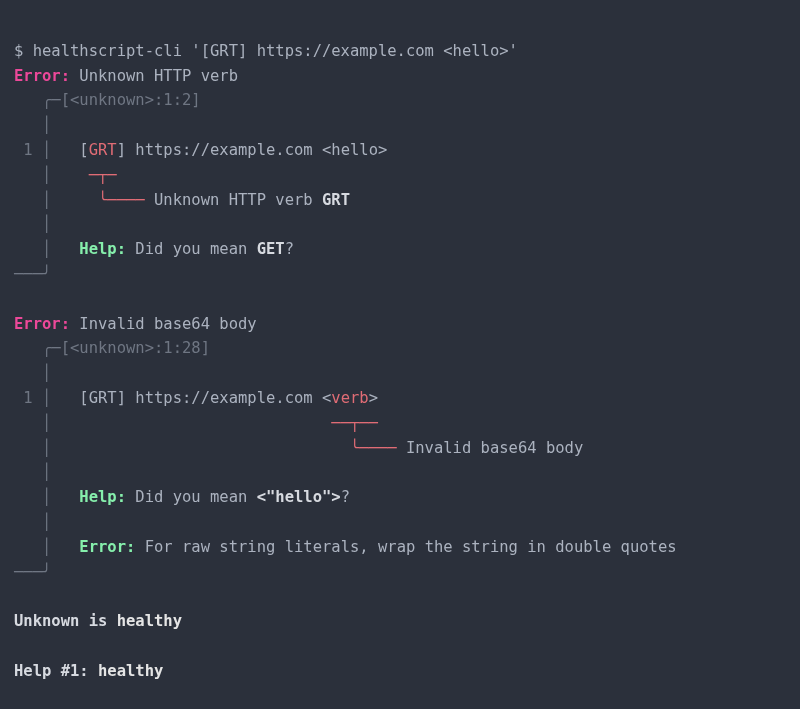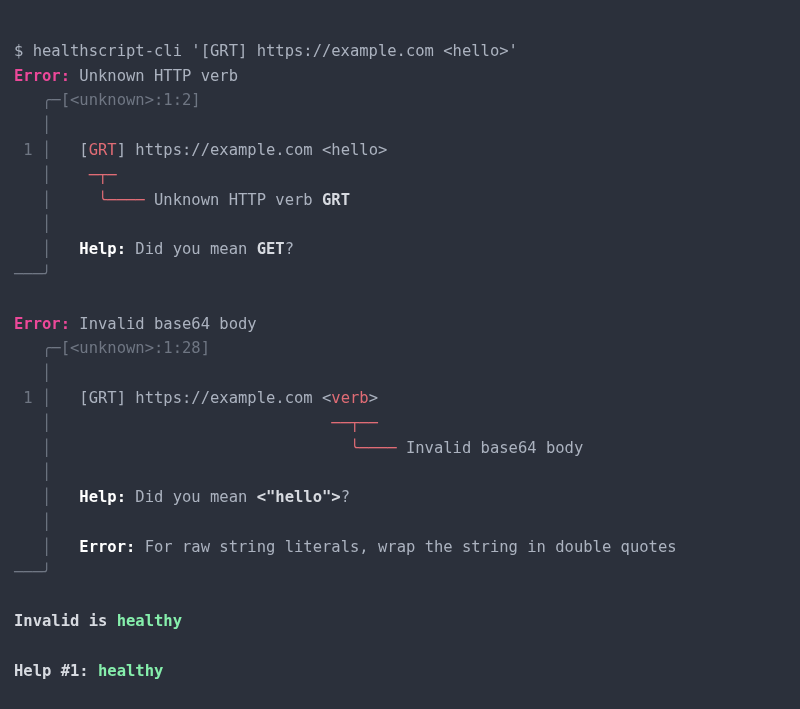--- a/index.html
+++ b/index.html
@@ -14,22 +14,22 @@
   .terminal {
     width: 800px;
     box-sizing: border-box;
     padding: 14px 14px 18px 14px;
     white-space: pre;
   }
   .prompt { color: #abb2bf; }
   .dim    { color: #6f7683; }
   .err    { color: #ec4899; }
   .red    { color: #e06c75; }
-  .cyan   { color: #ffffff; }
-  .grn    { color: #86efac; text-align: right; }
+  .cyan   { color: #86efac; }
+  .grn    { color: #e5e5e5; text-align: right; }
   .bold   { font-weight: 700; }
   .wht    { color: #d7dae0; }
 </style>
 </head>
 <body>
 
 <div class="terminal">
 <span><span class="prompt">$ </span><span>healthscript-cli </span><span>'[GRT] https://example.com &lt;hello&gt;'</span></span>
 <span><span class="err bold">Error:</span><span> </span><span>Unknown HTTP verb</span></span>
 <span><span class="dim">   ╭─</span><span class="dim">[&lt;unknown&gt;:1:2]</span></span>
@@ -46,16 +46,16 @@
 <span><span class="dim">   │</span></span>
 <span><span class="dim"> 1 │</span><span>   </span><span>[GRT] https://example.com &lt;</span><span class="red">verb</span><span>&gt;</span></span>
 <span><span class="dim">   │</span><span>                              </span><span class="red">──┬──</span></span>
 <span><span class="dim">   │</span><span>                                </span><span class="red">╰──── </span><span>Invalid base64 body</span></span>
 <span><span class="dim">   │</span></span>
 <span><span class="dim">   │</span><span>   </span><span class="cyan bold">Help:</span><span> </span><span>Did you mean </span><span class="bold wht">&lt;"hello"&gt;</span><span>?</span></span>
 <span><span class="dim">   │</span></span>
 <span><span class="dim">   │</span><span>   </span><span class="cyan bold">Error:</span><span> </span><span>For raw string literals, wrap the string in double quotes</span></span>
 <span><span class="dim">───╯</span></span>
 <span></span>
-<span><span class="bold wht">Invalid is </span><span class="bold grn">healthy</span></span>
+<span><span class="bold wht">Unknown is </span><span class="bold grn">healthy</span></span>
 <span></span>
 <span><span class="bold wht">Help #1: </span><span class="bold grn">healthy</span></span>
 </div>
 
 </body></html>

